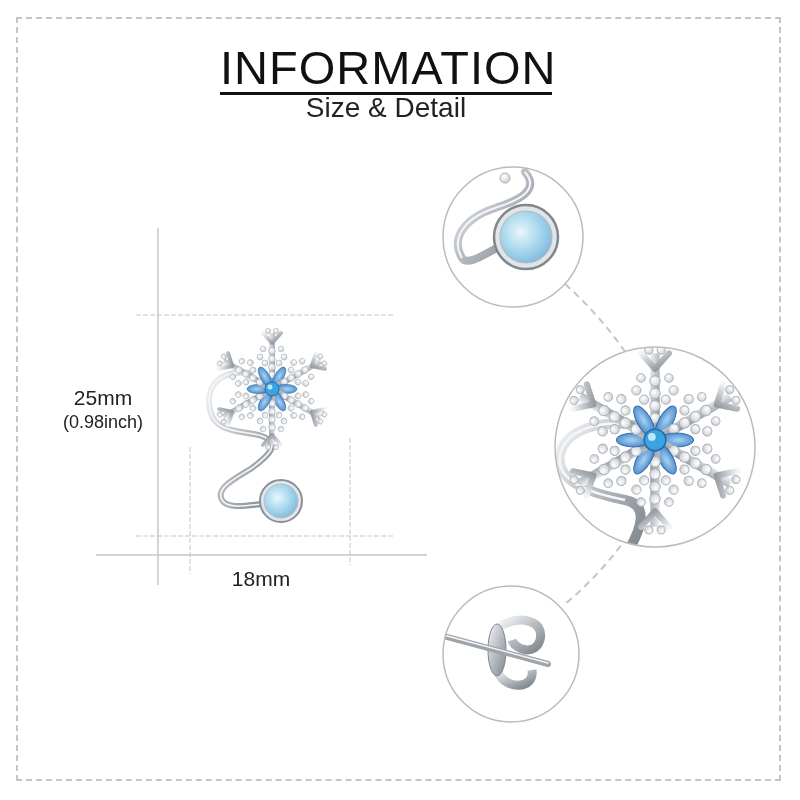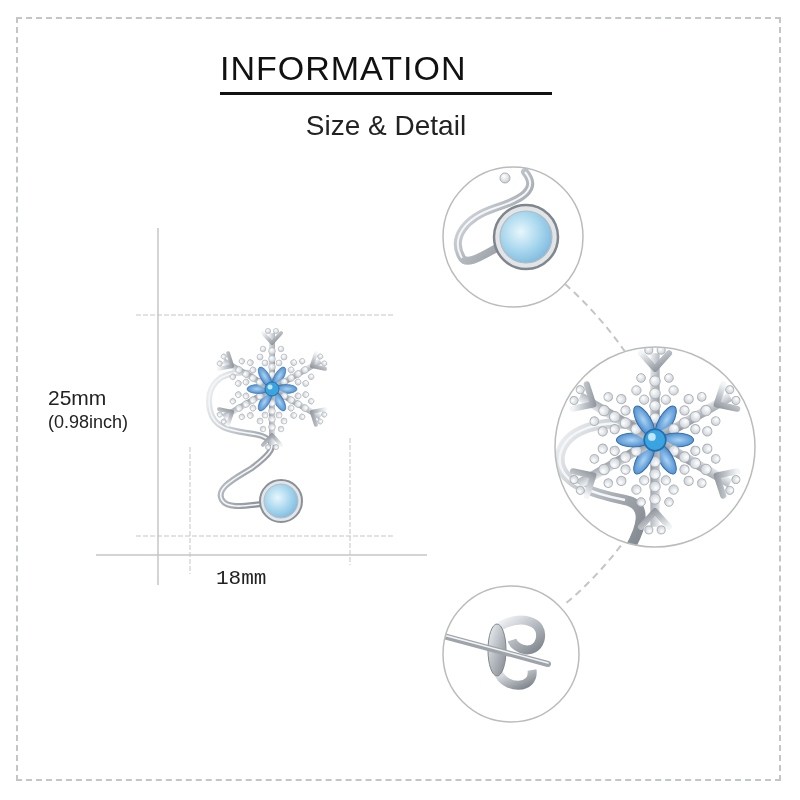--- a/index.html
+++ b/index.html
@@ -1,21 +1,21 @@
 <!DOCTYPE html>
 <html><head>
   <meta charset="utf-8">
   <style>
     html, body { margin:0; padding:0; background:#ffffff; }
     body { width:800px; height:800px; position:relative; overflow:hidden; font-family:"Liberation Sans", "DejaVu Sans", sans-serif; color:#111; }
     .frame { position:absolute; left:16px; top:17px; width:765px; height:764px; border:2px dashed #c3c7c3; box-sizing:border-box; }
-    .title { position:absolute; left:220px; top:40px; width:332px; font-size:34px; letter-spacing:1px; font-weight:normal; line-height:56px; color:#111; }
+    .title { position:absolute; left:220px; top:40px; width:332px; font-size:47px; letter-spacing:1px; font-weight:normal; line-height:56px; color:#111; }
     .title-rule { position:absolute; left:220px; top:92px; width:332px; height:3px; background:#111; }
-    .subtitle { position:absolute; left:220px; top:108px; width:332px; text-align:center; font-size:28px; line-height:36px; color:#222; }
-    .dim { position:absolute; color:#222; }
+    .subtitle { position:absolute; left:220px; top:90px; width:332px; text-align:center; font-size:28px; line-height:36px; color:#222; }
+    .dim { position:absolute; text-align:center; color:#222; }
     .dim .mm { font-size:21px; line-height:26px; }
     .dim .inch { font-size:18px; line-height:22px; }
     svg.art { position:absolute; left:0; top:0; }
   </style>
 </head>
 <body>
 
 <div class="frame"></div>
 
 <div class="title">INFORMATION</div>
@@ -135,15 +135,15 @@
     </g>
     <circle cx="511" cy="654" r="68" fill="none" stroke="#b9bdb9" stroke-width="1.5"></circle>
   </g>
 </svg>
 
 <div class="dim" style="left:48px; top:385px; width:110px;">
   <div class="mm">25mm</div>
   <div class="inch">(0.98inch)</div>
 </div>
 
-<div class="dim" style="left:216px; top:566px; width:120px;font-family:Liberation Mono, monospace;">
+<div class="dim" style="left:201px; top:566px; width:120px;">
   <div class="mm">18mm</div>
 </div>
 
 </body></html>

